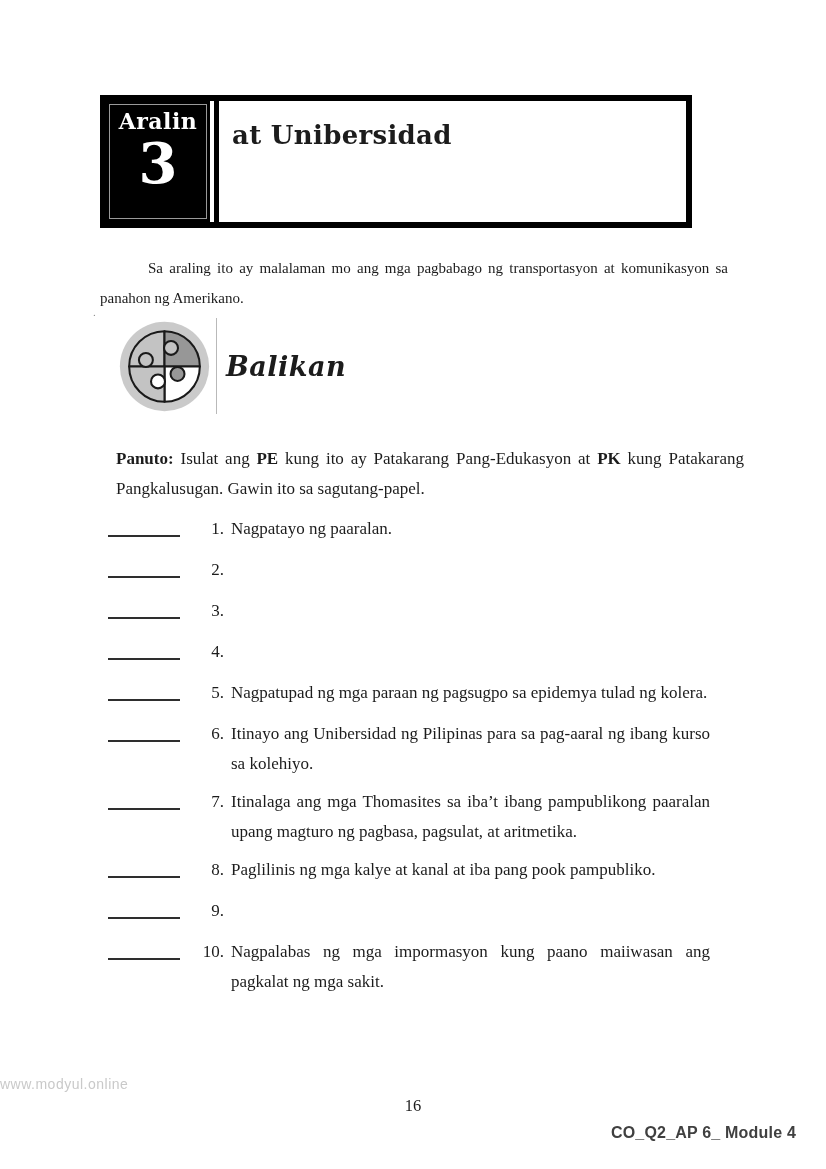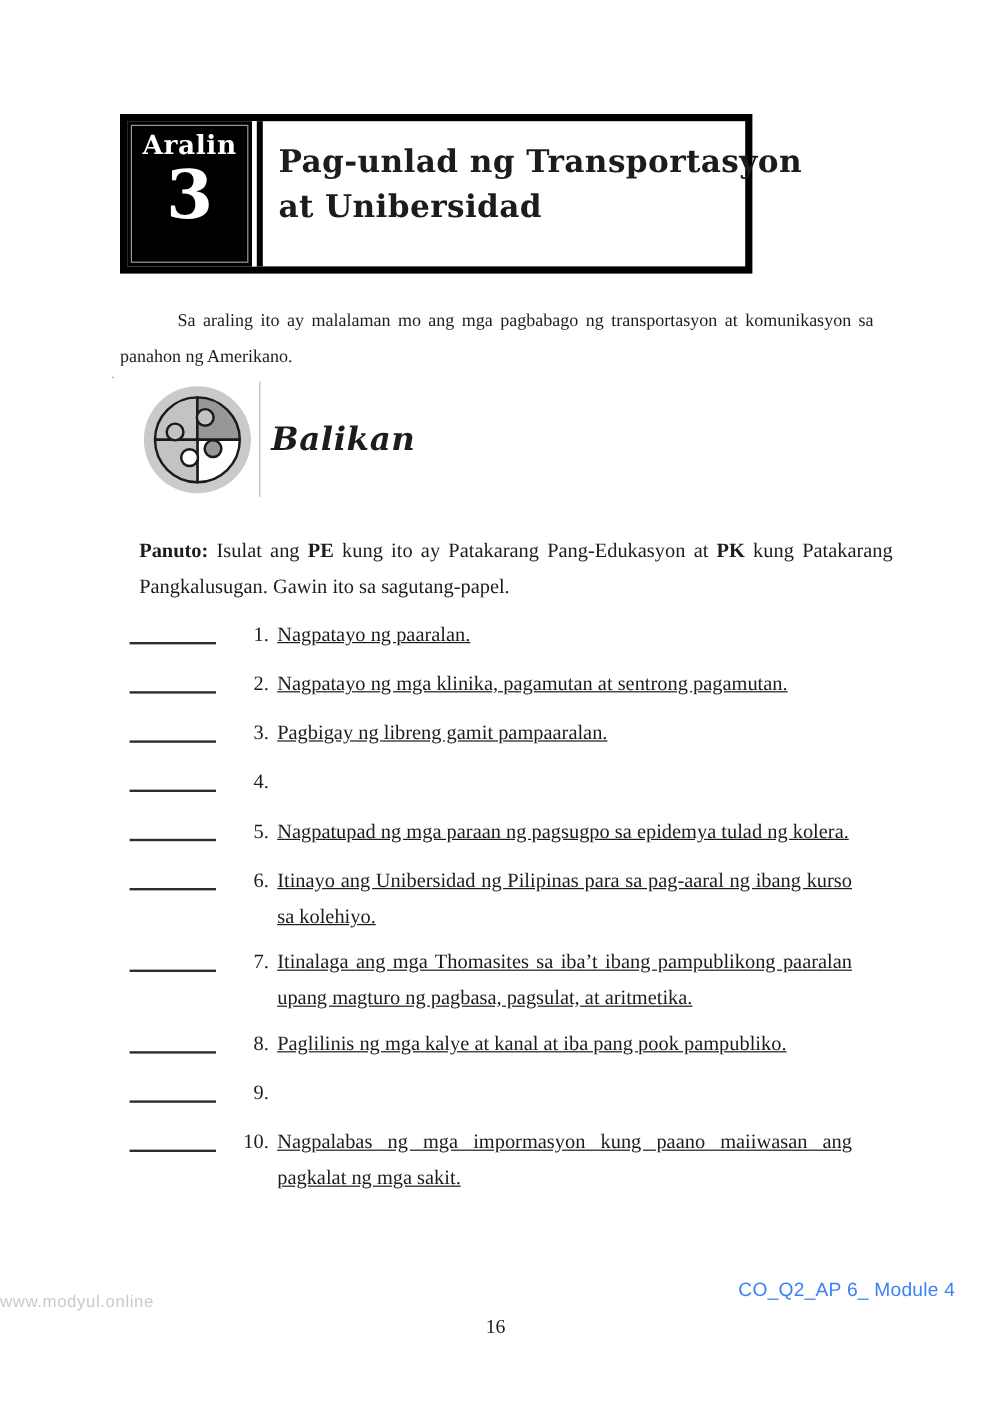--- a/index.html
+++ b/index.html
@@ -4,21 +4,21 @@
 <style>
   html,body{margin:0;padding:0;background:#ffffff;}
   .page{
     position:relative;width:826px;height:1169px;background:#ffffff;
     color:#1c1c1c;font-family:"Liberation Serif",serif;overflow:hidden;
   }
   .content{position:absolute;left:100px;width:628px;top:0;}
 
   
   .lesson-header{
-    position:absolute;top:95px;left:0;width:527px;height:133px;
+    position:absolute;top:95px;left:0;width:592px;height:133px;
     border:6px solid #000;box-sizing:border-box;display:flex;
     font-family:"DejaVu Serif",serif;
   }
   .lesson-badge{
     width:104px;flex:none;background:#000;color:#fff;position:relative;
     display:flex;flex-direction:column;align-items:center;justify-content:flex-start;
   }
   .lesson-badge::after{
     content:"";position:absolute;top:3px;left:3px;right:3px;bottom:3px;
     border:1px solid #9a9a9a;pointer-events:none;
@@ -59,52 +59,51 @@
 
   
   .quiz-list{position:absolute;top:514px;left:0;width:628px;}
   .quiz-row{display:flex;font-size:17px;line-height:30px;margin-bottom:8px;}
   .blank-cell{width:97px;flex:none;padding-left:8px;box-sizing:border-box;}
   .blank-line{
     display:inline-block;width:72px;height:21px;
     border-bottom:2px solid #2e2e2e;
   }
   .num-cell{width:27px;flex:none;text-align:right;white-space:nowrap;}
-  .text-cell{flex:1;padding-left:7px;padding-right:18px;text-align:justify;text-decoration:underline;}
+  .text-cell{flex:1;padding-left:7px;padding-right:18px;text-align:justify;}
 
   
   .page-number{
     position:absolute;top:1096px;left:0;width:100%;text-align:center;
     font-size:16.5px;
   }
   .watermark{
     position:absolute;top:1076px;left:0;width:100%;text-align:left;
     font-family:"Liberation Sans",sans-serif;font-size:14px;color:#c9c9c9;
     letter-spacing:.5px;
   }
   .module-code{
-    position:absolute;top:1067px;right:30px;
-    font-family:"Liberation Sans",sans-serif;font-weight:normal;font-size:16px;
-    letter-spacing:.2px;color:#3b82f6;
+    position:absolute;top:1124px;right:30px;
+    font-family:"Liberation Sans",sans-serif;font-weight:bold;font-size:16px;
+    letter-spacing:.2px;color:#404040;
   }
 </style>
 </head>
 <body>
 
 <div class="page">
   <div class="content">
 
     <div class="lesson-header">
       <div class="lesson-badge">
         <div class="badge-label">Aralin</div>
         <div class="badge-number">3</div>
       </div>
       <div class="badge-gap"></div>
       <div class="lesson-title">
-        <div>Pag-unlad ng Transportasyon</div>
         <div>at Unibersidad</div>
       </div>
     </div>
 
     <p class="intro">Sa araling ito ay malalaman mo ang mga pagbabago ng transportasyon at komunikasyon sa panahon ng Amerikano.</p>
 
     <div class="stray-mark">.</div>
 
     <div class="balikan-row">
       <div class="puzzle-wrap">
@@ -132,27 +131,25 @@
 
       <div class="quiz-row">
         <span class="blank-cell"><span class="blank-line"></span></span>
         <span class="num-cell">1.</span>
         <span class="text-cell">Nagpatayo ng paaralan.</span>
       </div>
 
       <div class="quiz-row">
         <span class="blank-cell"><span class="blank-line"></span></span>
         <span class="num-cell">2.</span>
-        <span class="text-cell">Nagpatayo ng mga klinika, pagamutan at sentrong pagamutan.</span>
       </div>
 
       <div class="quiz-row">
         <span class="blank-cell"><span class="blank-line"></span></span>
         <span class="num-cell">3.</span>
-        <span class="text-cell">Pagbigay ng libreng gamit pampaaralan.</span>
       </div>
 
       <div class="quiz-row">
         <span class="blank-cell"><span class="blank-line"></span></span>
         <span class="num-cell">4.</span>
       </div>
 
       <div class="quiz-row">
         <span class="blank-cell"><span class="blank-line"></span></span>
         <span class="num-cell">5.</span>

